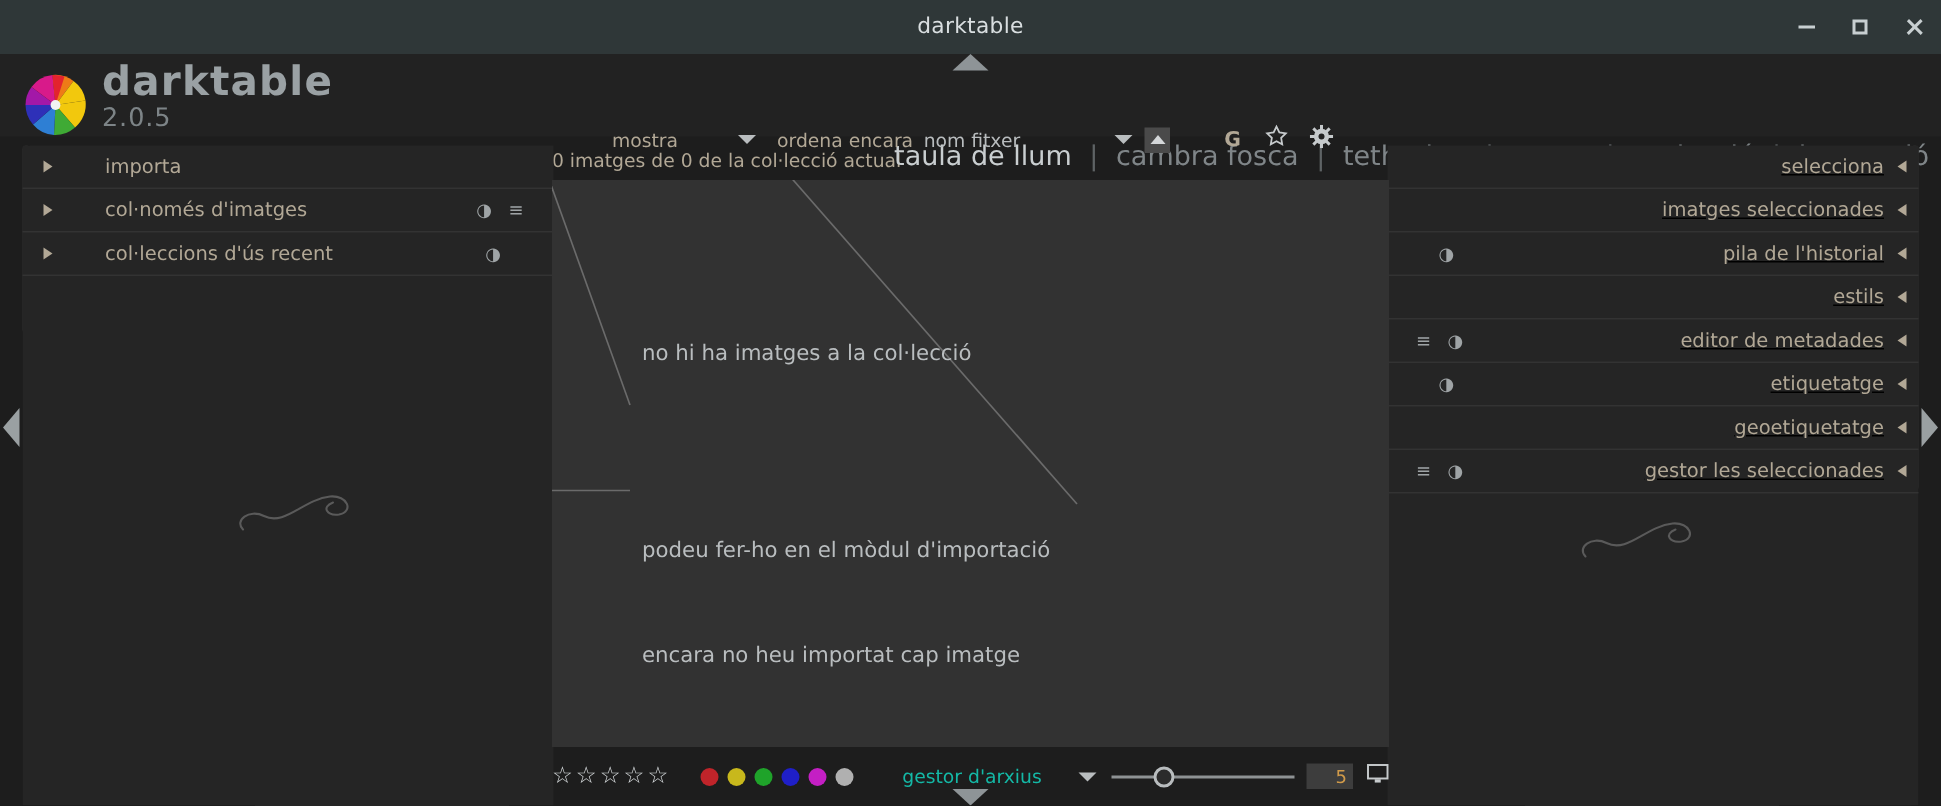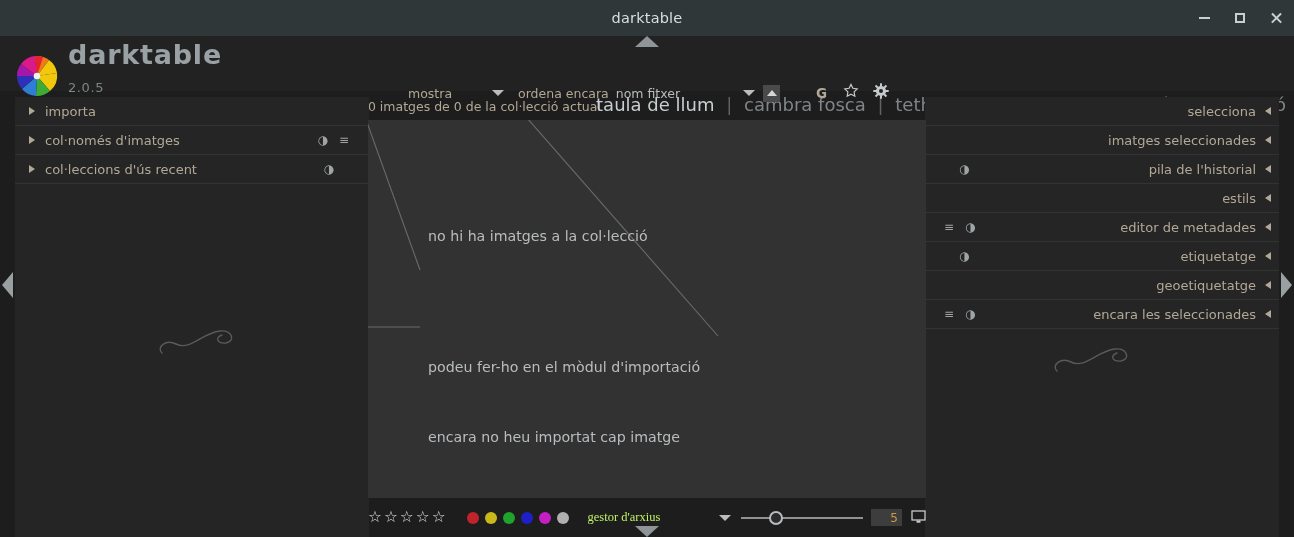--- a/index.html
+++ b/index.html
@@ -42,21 +42,21 @@
   .header {
     position: absolute; top: 36px; left: 0; width: 1294px; height: 55px;
     background: #222222;
   }
   .brand { position: absolute; left: 14px; top: 10px; display: flex; align-items: flex-end; }
   .logo-wrap { width: 46px; height: 46px; position: relative; }
   .brand-text { margin-left: 8px; position: relative; top: -4px; }
   .brand-name {
     font-size: 27px; font-weight: bold; color: #9aa1a4; letter-spacing: .8px; line-height: 26px;
   }
-  .brand-ver { font-size: 13px; color: #7d8487; margin-top: 12px; letter-spacing: .6px; }
+  .brand-ver { font-size: 17px; color: #7d8487; margin-top: 1px; letter-spacing: .6px; }
 
   .selinfo {
     position: absolute; left: 276px; top: 63px; font-size: 12.5px; color: #b2a896;
   }
 
   .viewnav {
     position: absolute; right: 8px; top: 58px;
     font-size: 18px; color: #7f8588; white-space: nowrap;
   }
   .viewnav .vn { cursor: pointer; }
@@ -91,29 +91,29 @@
     border-bottom: 6px solid #d4d7d9;
   }
   .ico-g { font-size: 13.5px; font-weight: bold; color: #b2a896; cursor: pointer; }
   .ico-star, .ico-gear { color: #c6cacc; font-size: 15px; cursor: pointer; }
 
   
   .panel-left {
     position: absolute; left: 15px; top: 97px; width: 354px; bottom: 0; background: #252525;
   }
   .panel-right {
-    position: absolute; right: 15px; top: 97px; width: 354px; bottom: 0; background: #252525;
+    position: absolute; right: 15px; top: 97px; width: 354px; bottom: 0; background: #252525; text-decoration: underline;
   }
   .mod {
     height: 29px; display: flex; align-items: center;
     border-bottom: 1px solid #333333;
     font-size: 13px; color: #b2a896; cursor: pointer; position: relative;
   }
   .mod.right { justify-content: flex-end; padding-right: 8px; }
-  .mod.left { padding-left: 14px; }
+  .mod.left { padding-left: 14px; gap: 25px; }
   .arrow-r {
     width: 0; height: 0; border-top: 4.5px solid transparent; border-bottom: 4.5px solid transparent;
     border-left: 6px solid #b2a896; margin-right: 10px; flex: 0 0 auto;
   }
   .arrow-l {
     width: 0; height: 0; border-top: 4.5px solid transparent; border-bottom: 4.5px solid transparent;
     border-right: 6px solid #b2a896; margin-left: 9px; flex: 0 0 auto;
   }
   .mod-icons { position: absolute; display: flex; gap: 11px; align-items: center; }
   .mod-icons.on-right { right: 24px; }
@@ -154,21 +154,21 @@
 
   
   .bottombar {
     position: absolute; left: 368px; bottom: 0; width: 558px; height: 39px;
     display: flex; align-items: center; font-size: 12.5px; color: #b2a896;
   }
   .stars { display: flex; gap: 2px; margin-left: 0px; }
   .star { color: #d6dadc; font-size: 15.5px; cursor: pointer; line-height: 1; }
   .dots { display: flex; gap: 6px; margin-left: 21px; }
   .dot { width: 12px; height: 12px; border-radius: 50%; cursor: pointer; }
-  .fm-label { margin-left: 19px; color: #bef264; font-family: Liberation Serif, serif; }
+  .fm-label { margin-left: 33px; color: #14b8a6; }
   .slider-area { display: flex; align-items: center; margin-left: auto; }
   .sl-track { position: relative; width: 122px; height: 14px; margin: 0 8px 0 10px; cursor: pointer; }
   .sl-track:before {
     content: ""; position: absolute; left: 0; top: 6px; width: 122px; height: 2px; background: #8e9294;
   }
   .sl-knob {
     position: absolute; left: 28px; top: 0; width: 14px; height: 14px; border-radius: 50%;
     background: #2b2b2b; border: 2px solid #b8bcbe;
   }
   .sl-valbox {
@@ -361,21 +361,21 @@
     <div class="mod right">
       <span>geoetiquetatge</span>
       <i class="arrow-l"></i>
     </div>
 
     <div class="mod right">
       <span class="mod-icons" style="left:19px">
         <i class="mi">≡</i>
         <i class="mi">◑</i>
       </span>
-      <span>encara les seleccionades</span>
+      <span>gestor les seleccionades</span>
       <i class="arrow-l"></i>
     </div>
 
     <svg class="flourish" style="left:110px; top:240px;" width="110" height="44">
       <path d="M22,34 C16,28 26,20 36,25 C50,32 62,14 80,12 C92,11 96,22 86,24 C78,25 74,19 82,16" fill="none" stroke="#5a5a5a" stroke-width="1.4" stroke-linecap="round"></path>
     </svg>
   </div>
 
   <div class="edge-arrow edge-left"></div>
   <div class="edge-arrow edge-right"></div>

